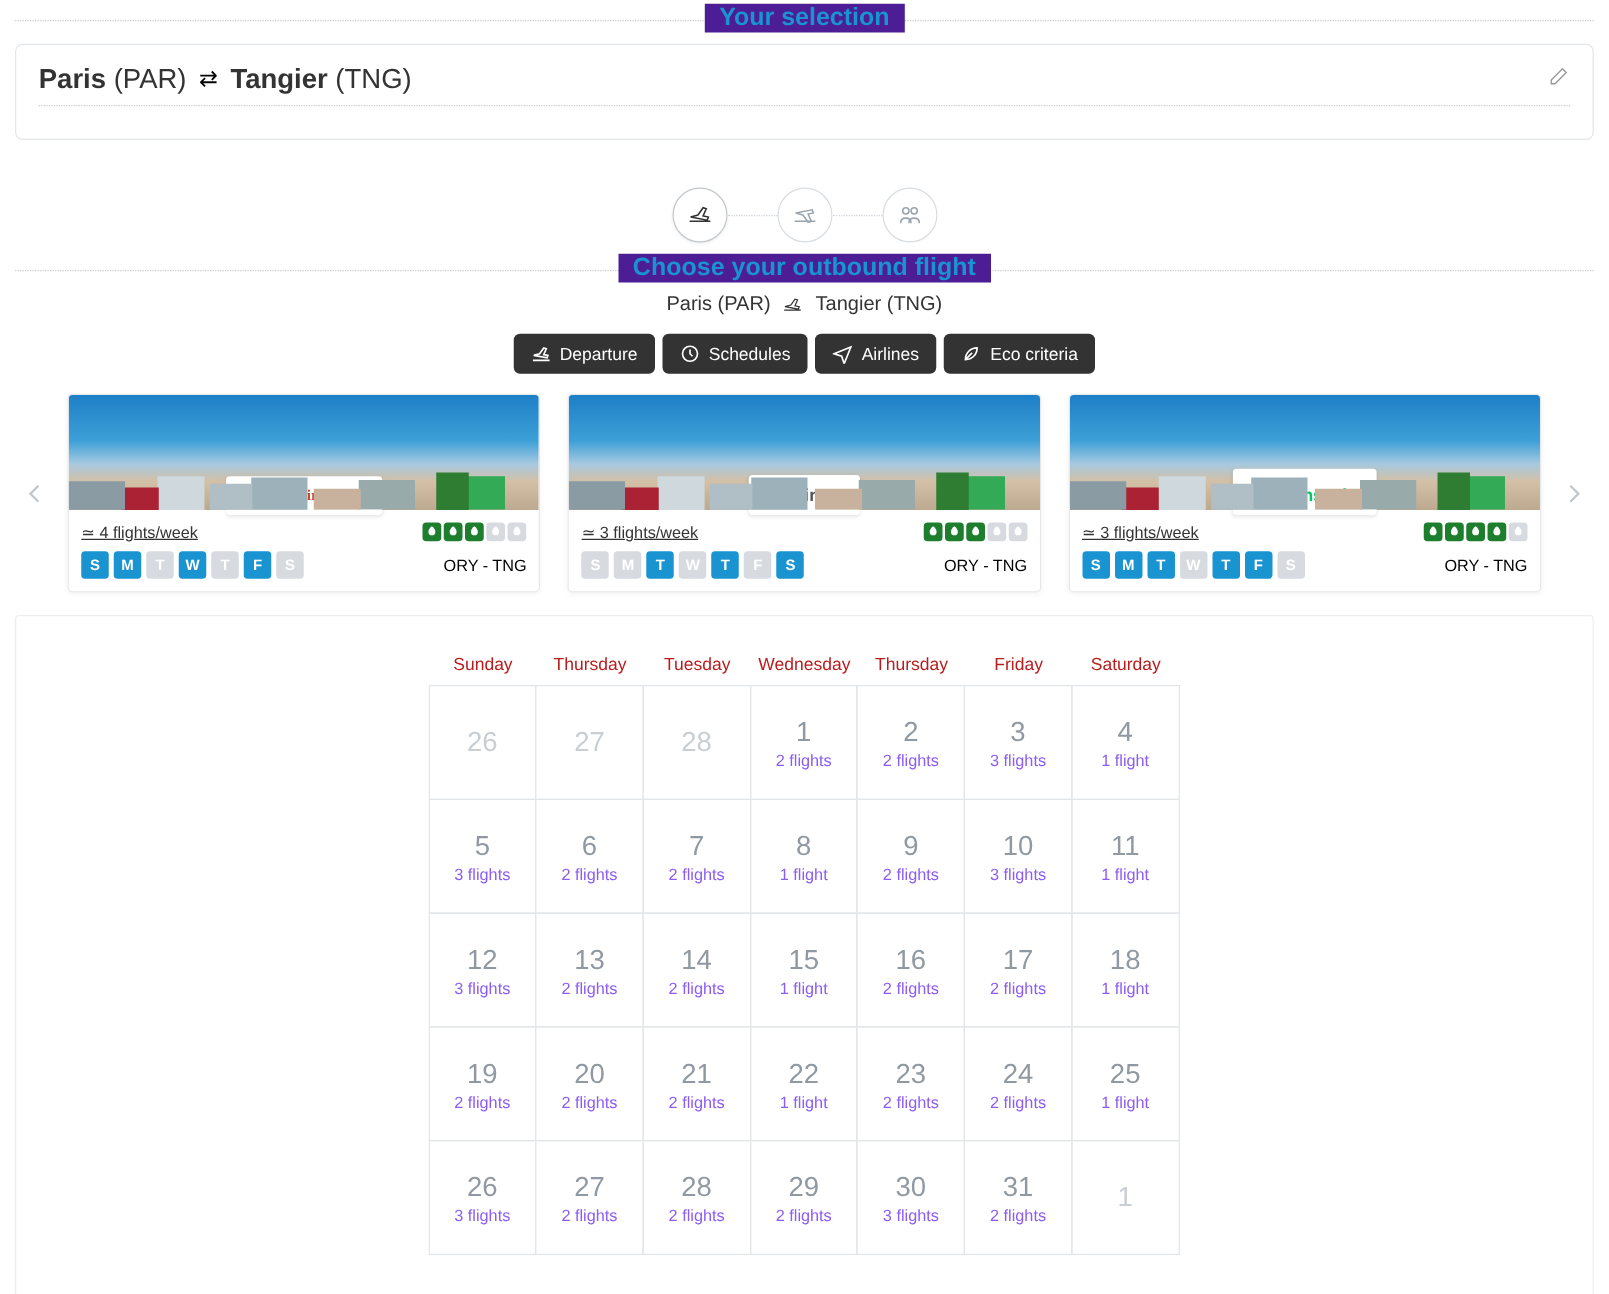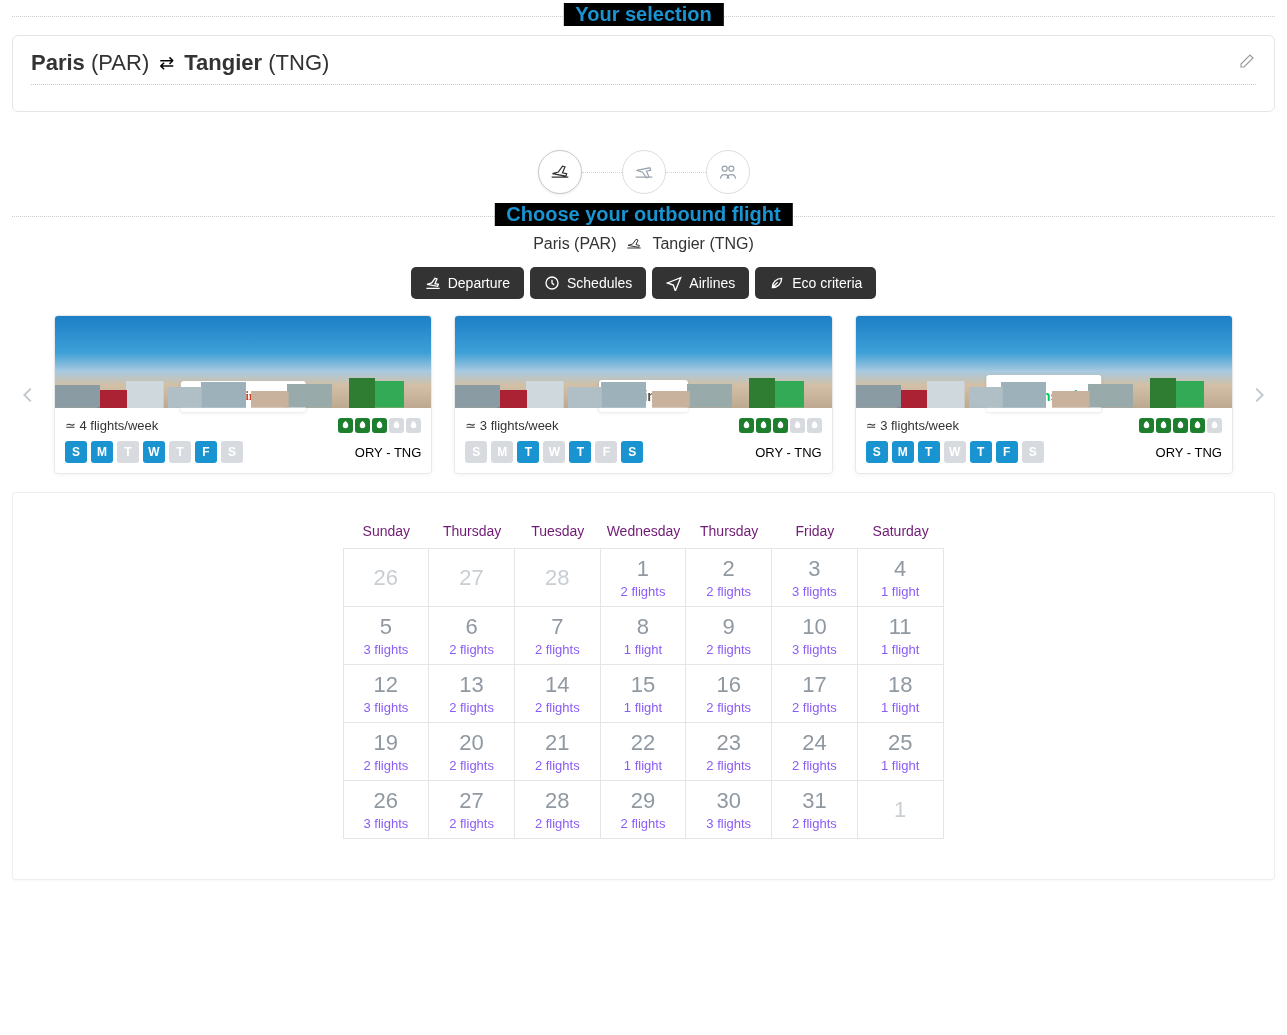--- a/index.html
+++ b/index.html
@@ -1,19 +1,19 @@
 <!DOCTYPE html>
 <html><head>
 <meta charset="utf-8">
 <style>
   * { box-sizing: border-box; margin: 0; padding: 0; }
   body { font-family: -apple-system, BlinkMacSystemFont, "Segoe UI", Arial, sans-serif; color: #333; background: #fff; width: 1287px; }
   .main { padding: 8px 12px; }
   .dotted-row { border-top: 1px dotted #ccc; position: relative; margin: 8px 0 18px; }
-  .dotted-row .label { position: absolute; top: -14px; left: 50%; transform: translateX(-50%); background: #000000; padding: 0 12px; color: #1994d1; font-weight: 700; font-size: 20px; }
+  .dotted-row .label { position: absolute; top: -14px; left: 50%; transform: translateX(-50%); background: #4c1d95; padding: 0 12px; color: #1994d1; font-weight: 700; font-size: 20px; }
   .sel-box { border: 1px solid #e3e6e9; border-radius: 6px; padding: 14px 18px 14px; }
   .sel-header { display: flex; justify-content: space-between; align-items: center; border-bottom: 1px dotted #ccc; padding-bottom: 8px; margin-bottom: 12px; }
   .route { font-size: 22px; font-weight: 400; display: flex; align-items: center; gap: 10px; }
   .route b { font-weight: 700; }
   .route .code { font-weight: 400; }
   .swap-icon { font-size: 18px; color: #000; }
   .edit-icon { color: #999; cursor: pointer; }
   .trip-type { font-size: 14px; color: #555; }
   .steps { display: flex; justify-content: center; align-items: center; margin: 38px 0 18px; gap: 0; }
   .step { width: 44px; height: 44px; border: 1px solid #d8dde1; border-radius: 50%; display: flex; align-items: center; justify-content: center; color: #9aa4ae; background: #fff; }
@@ -43,39 +43,39 @@
       linear-gradient(to top,#3a5 0 100%) 92% 100%/8% 70% no-repeat;
   }
   .airline-logo { position: absolute; left: 50%; bottom: -4px; transform: translateX(-50%); background: #fff; padding: 8px 16px; font-weight: 700; font-size: 14px; border-radius: 3px; box-shadow: 0 1px 3px rgba(0,0,0,.1); display:flex; align-items:center; gap:6px; white-space:nowrap; }
   .logo-ram { color: #c7432a; font-family: serif; font-size: 12px; }
   .logo-vu { color:#555; }
   .logo-vu .dot { color:#ffcf00; font-size:20px; line-height:0; }
   .logo-tr { color:#03c760; }
   .logo-tr .glyph { display:inline-block; width:18px; height:18px; border-radius:50%; background:#03c760; position:relative; }
   .logo-tr .glyph::after { content:"✈"; color:#fff; position:absolute; inset:0; display:flex; align-items:center; justify-content:center; font-size:10px; }
   .card-body { padding: 10px 10px 10px; }
-  .freq-row { display: flex; justify-content: space-between; align-items: center; font-size: 13px; margin-bottom: 8px; }
+  .freq-row { display: flex; justify-content: space-between; align-items: center; font-size: 13px; margin-bottom: 8px; text-decoration: underline; }
   .eco-icons { display: flex; gap: 2px; }
   .eco { width: 15px; height: 15px; display:inline-flex; align-items:center; justify-content:center; border-radius:3px; }
   .eco.on { background: #1d7e2e; color:#fff; }
   .eco.off { background: #d7dbdf; color:#fff; }
   .eco svg { width: 11px; height: 11px; }
   .days-route { display: flex; justify-content: space-between; align-items: center; }
   .days { display: flex; gap: 4px; }
   .day { width: 22px; height: 22px; font-size: 12px; font-weight: 600; display: flex; align-items: center; justify-content: center; border-radius: 3px; background: #d7dbdf; color: #fff; }
   .day.on { background: #1994d1; }
   .route-code { font-size: 13px; color: #000000; }
   .calendar-box { border: 1px solid #eceff2; border-radius: 3px; padding: 20px 40px 40px; box-shadow: 0 1px 2px rgba(0,0,0,.03); }
   .cal-head { display: flex; justify-content: space-between; align-items: center; margin-bottom: 20px; }
   .cal-nav { cursor: pointer; color: #111; padding: 4px; }
   .month { font-size: 17px; }
   .cal-wrap { max-width: 600px; margin: 0 auto; }
   .cal-grid { display: grid; grid-template-columns: repeat(7, 1fr); }
-  .dow { text-align: center; font-size: 14px; padding: 10px 0; color: #701a75; }
-  .cell { border: 1px solid #e3e6e9; height: 59px; display: flex; flex-direction: column; align-items: center; justify-content: center; margin: -1px 0 0 -1px; cursor: pointer; }
+  .dow { text-align: center; font-size: 14px; padding: 10px 0; color: #b91c1c; }
+  .cell { border: 1px solid #e3e6e9; height: 92px; display: flex; flex-direction: column; align-items: center; justify-content: center; margin: -1px 0 0 -1px; cursor: pointer; }
   .cell.dim .num { color: #c9ced3; }
   .cell.dim { cursor: default; }
   .cell .num { font-size: 22px; color: #9099a1; font-weight: 400; }
   .cell .sub { font-size: 13px; color: #8b5cf6; margin-top: 2px; }
 </style>
 </head>
 <body>
 
 <div class="main">
 

